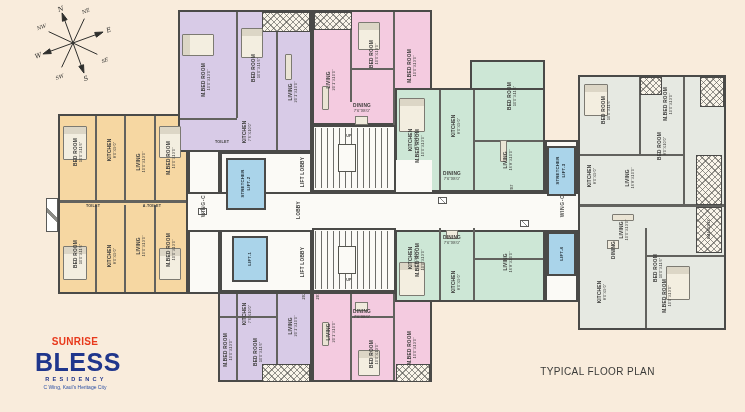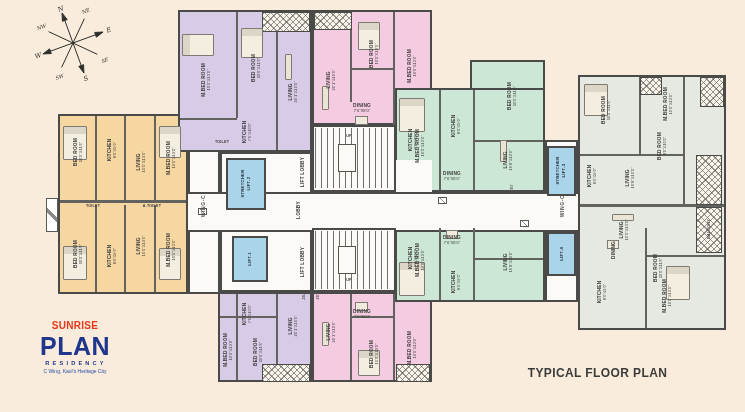--- a/index.html
+++ b/index.html
@@ -28,27 +28,27 @@
   .rl.core .nm{font-size:5px;letter-spacing:.6px;color:#4a4a48;}
   .rl.tag .nm{font-size:3.8px;color:#50504c;}
   .bed{position:absolute;box-sizing:border-box;border:1px solid #7c7a72;border-radius:1px;z-index:20;
        background:linear-gradient(#dcd6c6 0 7px,#f3eee0 7px);}
   .bed.h{background:linear-gradient(90deg,#dcd6c6 0 7px,#f3eee0 7px);}
   .sofa{position:absolute;box-sizing:border-box;border:1px solid #7c7a72;background:#eae4d4;border-radius:1px;z-index:20;}
   .tbl{position:absolute;box-sizing:border-box;border:1px solid #7c7a72;background:#f0ebdd;z-index:20;}
   .duct{position:absolute;box-sizing:border-box;border:1px solid #5a5a58;background:#fff;z-index:22;
         background-image:linear-gradient(45deg,transparent 44%,#8a8a86 44% 56%,transparent 56%);}
   .compass{position:absolute;left:30px;top:2px;z-index:5;}
-  .brandbox{position:absolute;left:35px;top:321px;width:80px;text-align:center;z-index:40;}
+  .brandbox{position:absolute;left:35px;top:337px;width:80px;text-align:center;z-index:40;}
   .brand{font-size:10px;font-weight:800;color:#e8391c;letter-spacing:.3px;line-height:1;}
   .project{font-size:25px;font-weight:800;color:#20368c;letter-spacing:.5px;line-height:1.05;margin-top:2px;}
   .projectsub{font-size:5.6px;font-weight:700;color:#20368c;letter-spacing:3.2px;margin-top:1px;margin-left:2px;}
   .address{font-size:5px;color:#2b50a5;margin-top:2px;}
   .titlebox{position:absolute;left:450px;top:366px;width:295px;text-align:center;z-index:40;color:#3b3b39;}
-  .title{font-size:12px;font-weight:700;letter-spacing:.4px;}
+  .title{font-size:10px;font-weight:400;letter-spacing:.4px;}
   .subtitle{font-size:10px;margin-top:3px;}
 </style>
 </head>
 <body>
 
 <div class="canvas">
 
   <svg class="compass" width="86" height="82" viewBox="0 0 86 82">
     <g transform="rotate(-20 43 41)" stroke="#2e2e2c" stroke-width="0.9" fill="#2e2e2c" font-family="DejaVu Serif, serif" font-size="6.5" font-style="italic" text-anchor="middle">
       <line x1="43" y1="13" x2="43" y2="69"></line>
@@ -408,21 +408,21 @@
     </div>
   <div class="rl v tag" style="left:318px;top:296px;">
       <span class="nm">201</span>
     </div>
   <div class="rl v tag" style="left:512px;top:188px;">
       <span class="nm">207</span>
     </div>
 
   <div class="brandbox">
     <div class="brand">SUNRISE</div>
-    <div class="project">PLAN</div>
+    <div class="project">BLESS</div>
     <div class="projectsub">RESIDENCY</div>
     <div class="address">C Wing, Kaul's Heritage City</div>
   </div>
   <div class="titlebox">
     <div class="title">TYPICAL FLOOR PLAN</div>
   </div>
 
 </div>
 
 </body></html>

